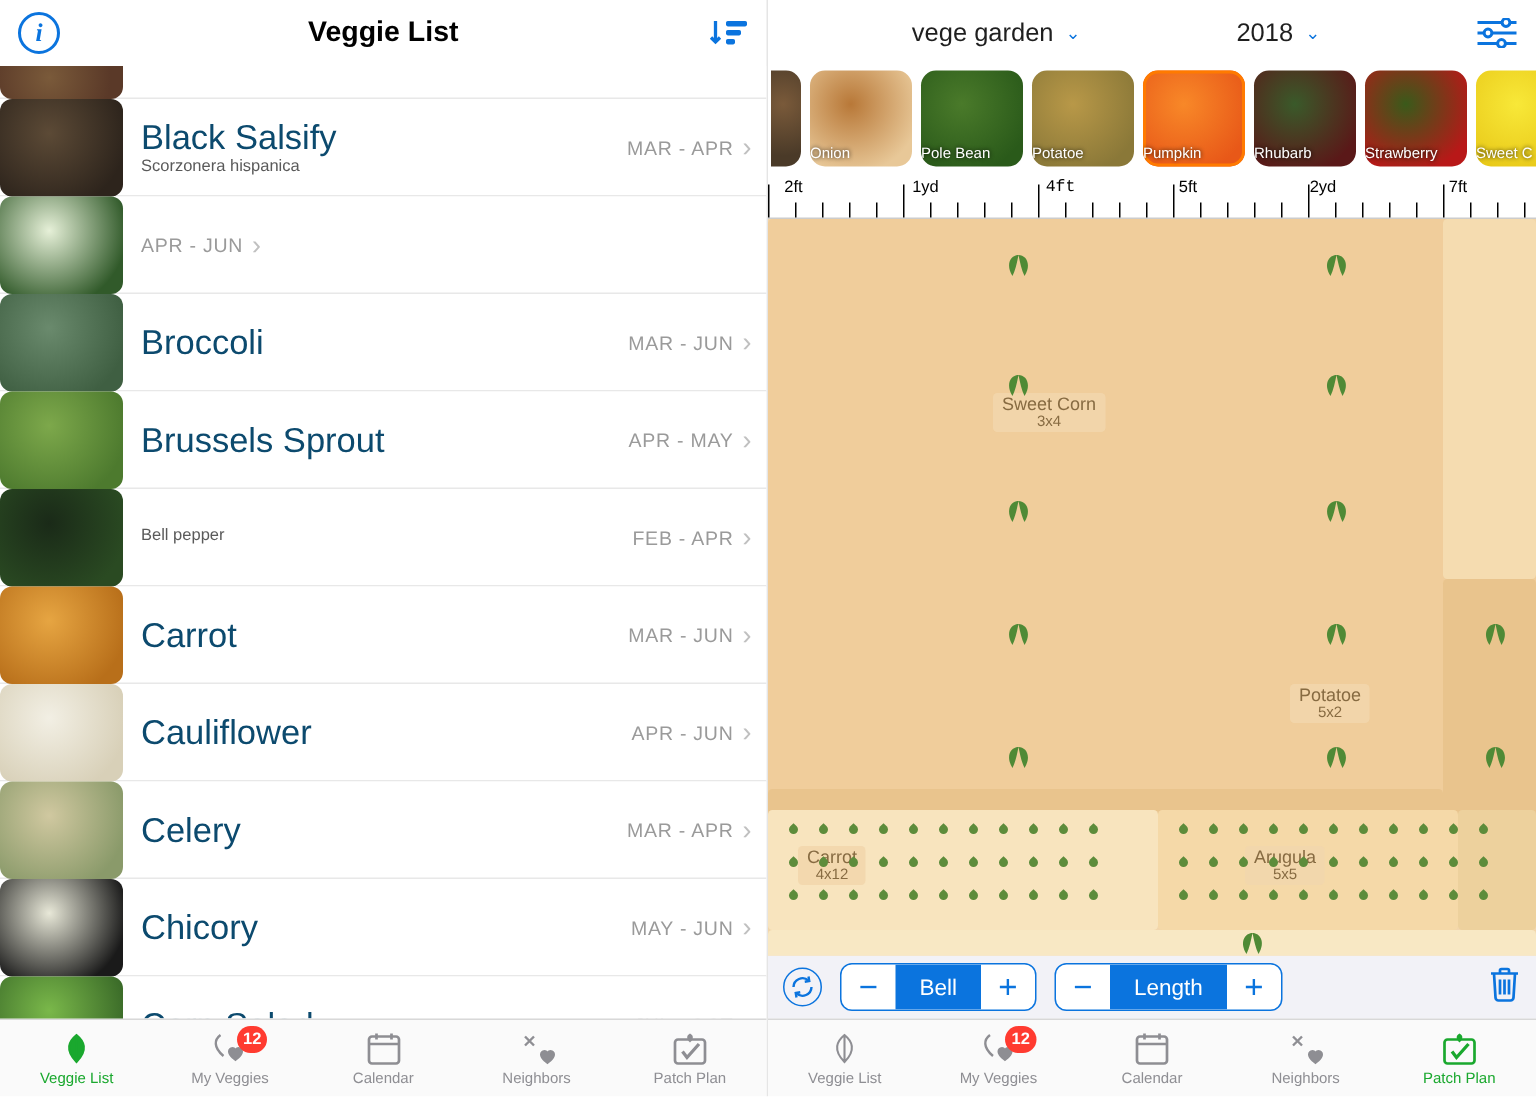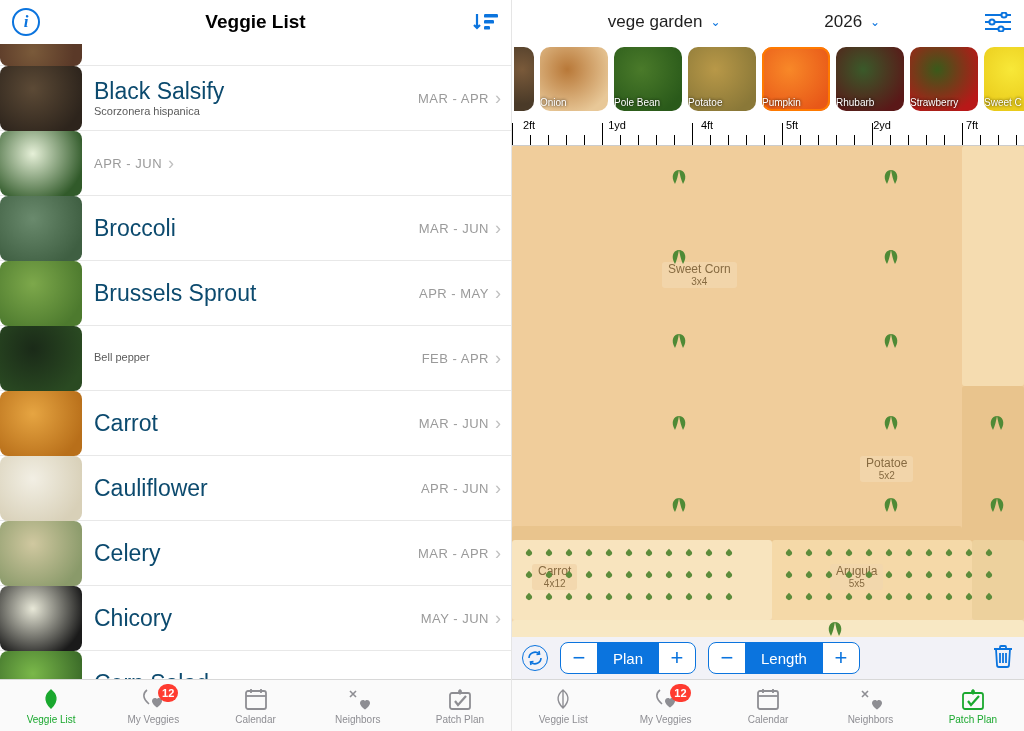--- a/index.html
+++ b/index.html
@@ -203,21 +203,21 @@
 
 <div class="pane">
   <div class="r-header">
     <div class="spacer"></div>
     <div class="dd">
       <span class="dd-text">vege garden</span>
       <span class="dd-caret">⌄</span>
     </div>
     <div class="spacer"></div>
     <div class="dd">
-      <span class="dd-text">2026</span>
+      <span class="dd-text">2018</span>
       <span class="dd-caret">⌄</span>
     </div>
     <div class="spacer"></div>
     <div class="settings-btn">
       <svg width="28" height="20" viewBox="0 0 28 20">
           <g stroke="#0b74de" stroke-width="2" fill="none">
             <line x1="1" y1="3" x2="27" y2="3"></line>
             <line x1="1" y1="10" x2="27" y2="10"></line>
             <line x1="1" y1="17" x2="27" y2="17"></line>
           </g>
@@ -249,21 +249,21 @@
       <div class="veg-chip" style="background: radial-gradient(circle at 40% 35%, rgb(58, 90, 26) 0%, rgb(184, 24, 24) 80%);">
         <div class="veg-chip-label">Strawberry</div>
       </div>
       <div class="veg-chip" style="background: radial-gradient(circle at 40% 35%, rgb(248, 232, 56) 0%, rgb(232, 200, 24) 80%);">
         <div class="veg-chip-label">Sweet C</div>
       </div>
     </div>
   <div class="ruler" id="ruler">
       <div class="lbl" style="left: 17px;">2ft</div>
       <div class="lbl" style="left: 105px;">1yd</div>
-      <div class="lbl" style="left: 195px;">4ft</div>
+      <div class="lbl" style="left: 195px; font-family: Liberation Mono, monospace;">4ft</div>
       <div class="lbl" style="left: 280px;">5ft</div>
       <div class="lbl" style="left: 370px;">2yd</div>
       <div class="lbl" style="left: 460px;">7ft</div>
       <div class="tick major" style="left: 0px;"></div>
       <div class="tick minor" style="left: 18px;"></div>
       <div class="tick minor" style="left: 36px;"></div>
       <div class="tick minor" style="left: 54px;"></div>
       <div class="tick minor" style="left: 72px;"></div>
       <div class="tick major" style="left: 90px;"></div>
       <div class="tick minor" style="left: 108px;"></div>
@@ -437,21 +437,21 @@
     </div>
   <div class="toolbar">
     <div class="tool-circ">
       <svg width="16" height="16" viewBox="0 0 16 16" fill="none" stroke="#0b74de" stroke-width="1.6">
           <path d="M2 8a6 6 0 0 1 10-4.3M14 8a6 6 0 0 1-10 4.3"></path>
           <path d="M12 1l0.5 3-3 .5M4 15l-.5-3 3-.5"></path>
         </svg>
     </div>
     <div class="pill">
       <div class="pill-btn">−</div>
-      <div class="pill-mid">Plan</div>
+      <div class="pill-mid">Bell</div>
       <div class="pill-btn">+</div>
     </div>
     <div class="pill">
       <div class="pill-btn">−</div>
       <div class="pill-mid">Length</div>
       <div class="pill-btn">+</div>
     </div>
     <div class="trash">
       <svg width="22" height="24" viewBox="0 0 22 24" fill="none" stroke="#0b74de" stroke-width="1.8">
           <path d="M2 5h18M8 5V3a1 1 0 0 1 1-1h4a1 1 0 0 1 1 1v2M4 5l1 16a2 2 0 0 0 2 2h8a2 2 0 0 0 2-2l1-16M8 9v10M11 9v10M14 9v10"></path>

